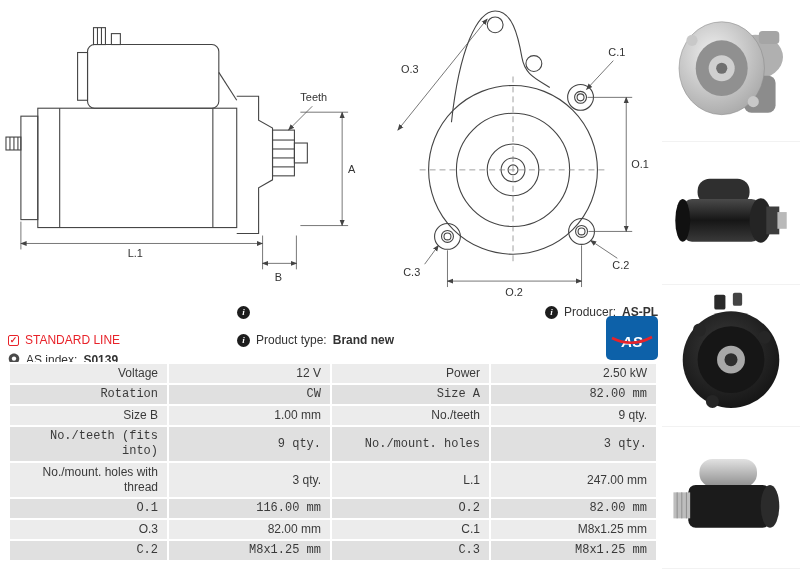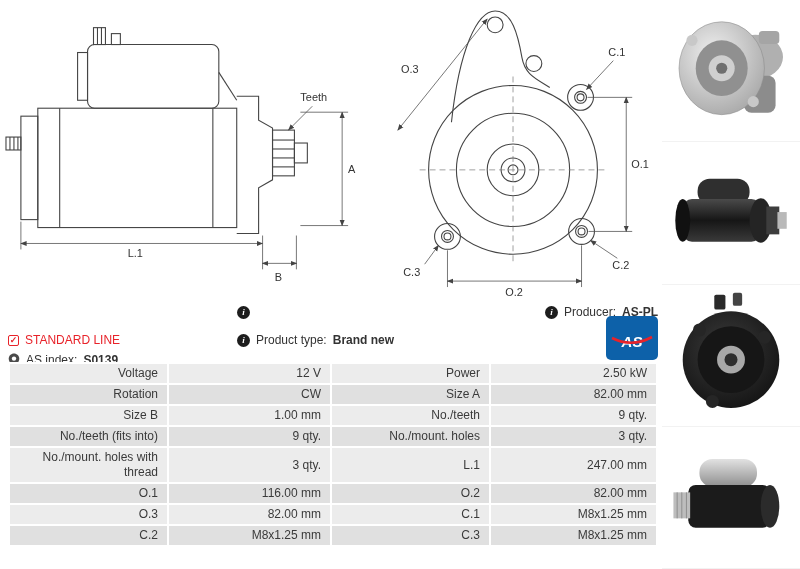--- a/index.html
+++ b/index.html
@@ -36,21 +36,21 @@
   
   .logo{position:absolute;left:606px;top:316px;width:52px;height:44px;background:#0d61a9;border-radius:5px;color:#fff;text-align:center;overflow:hidden;}
   .logo-as{font-size:15px;font-weight:bold;font-style:italic;line-height:21px;margin-top:15px;}
   .logo-swoosh{position:absolute;left:4px;top:19px;width:44px;height:12px;}
   .logo-tag{font-size:4px;line-height:5px;margin-top:10px;color:#eaf2fa;}
 
   
   .spec{position:absolute;left:8px;top:362px;width:650px;border-collapse:separate;border-spacing:2px;background:#fff;table-layout:fixed;}
   .spec td{font-size:12px;line-height:15px;color:#3a3a3a;text-align:right;padding:2px 9px;height:19px;vertical-align:middle;}
   tr.ra td{background:#ececec;}
-  tr.rb td{background:#e0e0e0;}
+  tr.rb td{background:#e0e0e0;font-family:Liberation Mono, monospace;}
 </style>
 </head>
 <body>
 
 <div class="page">
 
   <svg class="svg-side" viewBox="0 0 370 295">
     <defs>
       <marker id="ar1" viewBox="0 0 10 10" refX="9" refY="5" markerWidth="8" markerHeight="8" orient="auto-start-reverse">
         <path d="M0,1 L10,5 L0,9 z" fill="#444"></path>

